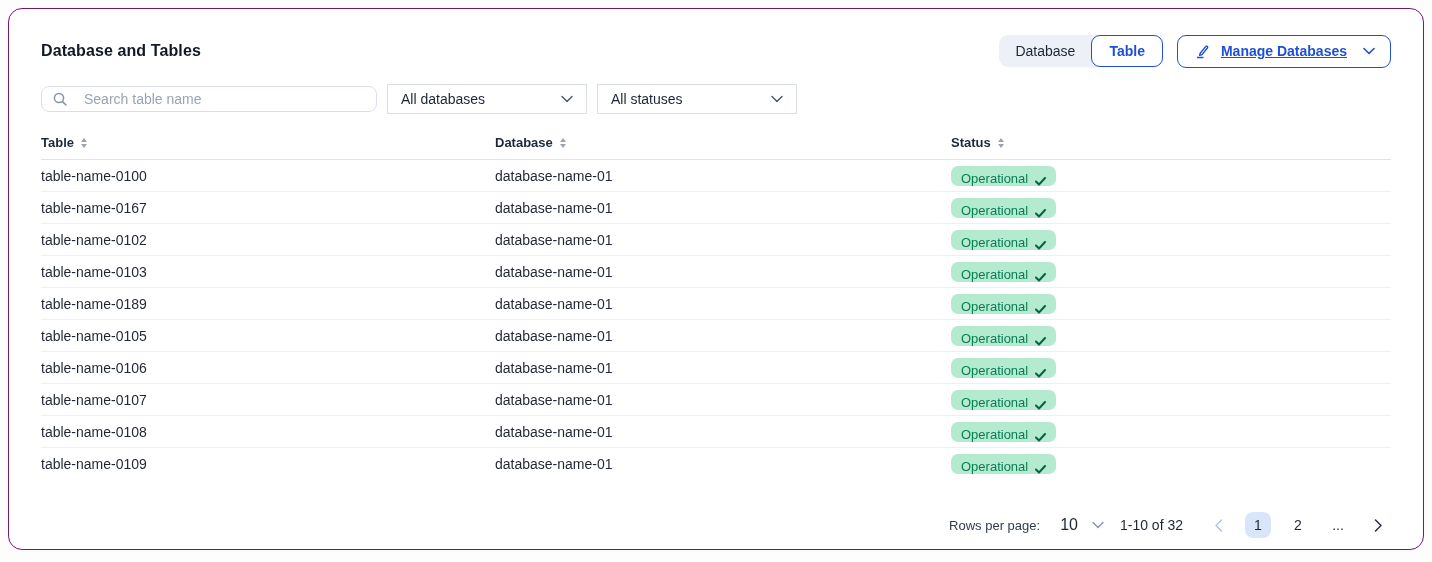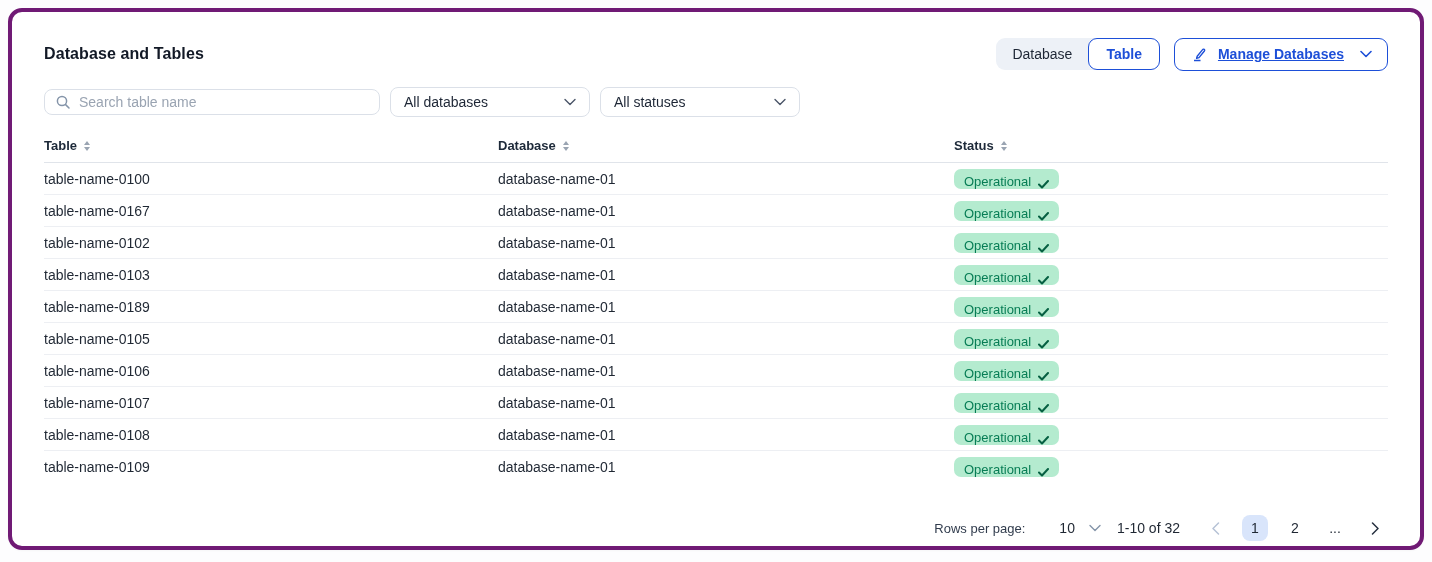--- a/index.html
+++ b/index.html
@@ -1,20 +1,20 @@
 <!DOCTYPE html>
 <html><head>
 <meta charset="utf-8">
 <style>
   * { margin: 0; padding: 0; box-sizing: border-box; }
   html, body { width: 1432px; height: 562px; background: #fdfdfe; font-family: "Liberation Sans", sans-serif; }
 
   .card {
     position: absolute; left: 8px; top: 8px; width: 1416px; height: 542px;
-    background: #ffffff; border: 4px solid #701a75; border-radius: 14px;
+    background: #ffffff; border: 1px solid #701a75; border-radius: 14px;
     box-shadow: 0 1px 2px rgba(16,24,40,0.03);
     padding: 0 32px; overflow: hidden;
   }
 
   
   .top-row { margin-top: 25px; height: 34px; display: flex; align-items: center; justify-content: space-between; }
   .page-title { font-size: 16px; font-weight: 700; color: #121926; letter-spacing: .1px; }
   .top-controls { display: flex; align-items: center; gap: 14px; }
 
   .seg-control { display: flex; align-items: center; background: #edf1f7; border-radius: 9px; height: 32px; }
@@ -28,26 +28,26 @@
     display: flex; align-items: center; gap: 10px; height: 33px; padding: 0 15px;
     background: #ffffff; border: 1.5px solid #1d4fd8; border-radius: 9px;
     color: #1d4fd8; font-size: 14px; font-weight: 700; cursor: pointer; text-decoration: underline;
   }
   .manage-btn .chev { margin-left: 6px; display: flex; }
 
   
   .filter-row { margin-top: 16px; height: 30px; display: flex; align-items: center; gap: 10px; }
   .search-box {
     width: 336px; height: 26px; border: 1px solid #dbe0e8; border-radius: 8px;
-    display: flex; align-items: center; padding: 0 10px; gap: 8px; background: #fff;
+    display: flex; align-items: center; padding: 0 10px; gap: 16px; background: #fff;
   }
   .search-box input { border: none; outline: none; flex: 1; font-size: 14px; color: #344054; font-family: "Liberation Sans", sans-serif; background: transparent; }
   .search-box input::placeholder { color: #9aa4b2; }
   .select-box {
-    width: 200px; height: 30px; border: 1px solid #dbe0e8; border-radius: 8px;
+    width: 200px; height: 30px; border: 1px solid #dbe0e8; border-radius: 0;
     display: flex; align-items: center; justify-content: space-between;
     padding: 0 13px; font-size: 14px; color: #1d2635; background: #fff; cursor: pointer;
   }
 
   
   .data-table { margin-top: 21px; }
   .t-head {
     display: grid; grid-template-columns: 454px 456px 1fr;
     padding-bottom: 9px; border-bottom: 1px solid #e0e4ea;
   }
@@ -67,21 +67,21 @@
     display: inline-flex; align-items: flex-end; gap: 7px; height: 20px;
     background: #b4ebcf; border-radius: 7px; padding: 0 10px;
     font-size: 13px; color: #077d55; width: fit-content;
   }
 
   
   .pagination {
     margin-top: 32px; display: flex; align-items: center; justify-content: flex-end; gap: 0;
   }
   .rpp-label { font-size: 13px; color: #313c4d; }
-  .rpp-select { display: flex; align-items: center; gap: 14px; margin-left: 34px; font-size: 14px; color: #1f2733; cursor: pointer; }
+  .rpp-select { display: flex; align-items: center; gap: 14px; margin-left: 20px; font-size: 16px; color: #1f2733; cursor: pointer; }
   .range-text { margin-left: 16px; font-size: 14px; color: #1f2733; }
   .pager { display: flex; align-items: center; margin-left: 22px; gap: 14px; }
   .pg-item {
     min-width: 26px; height: 26px; display: flex; align-items: center; justify-content: center;
     font-size: 14px; color: #1f2733; border-radius: 8px; cursor: pointer;
   }
   .pg-item.active { background: #d9e5fb; }
   .pg-arrow { width: 26px; height: 26px; display: flex; align-items: center; justify-content: center; cursor: pointer; }
 </style>
 </head>

